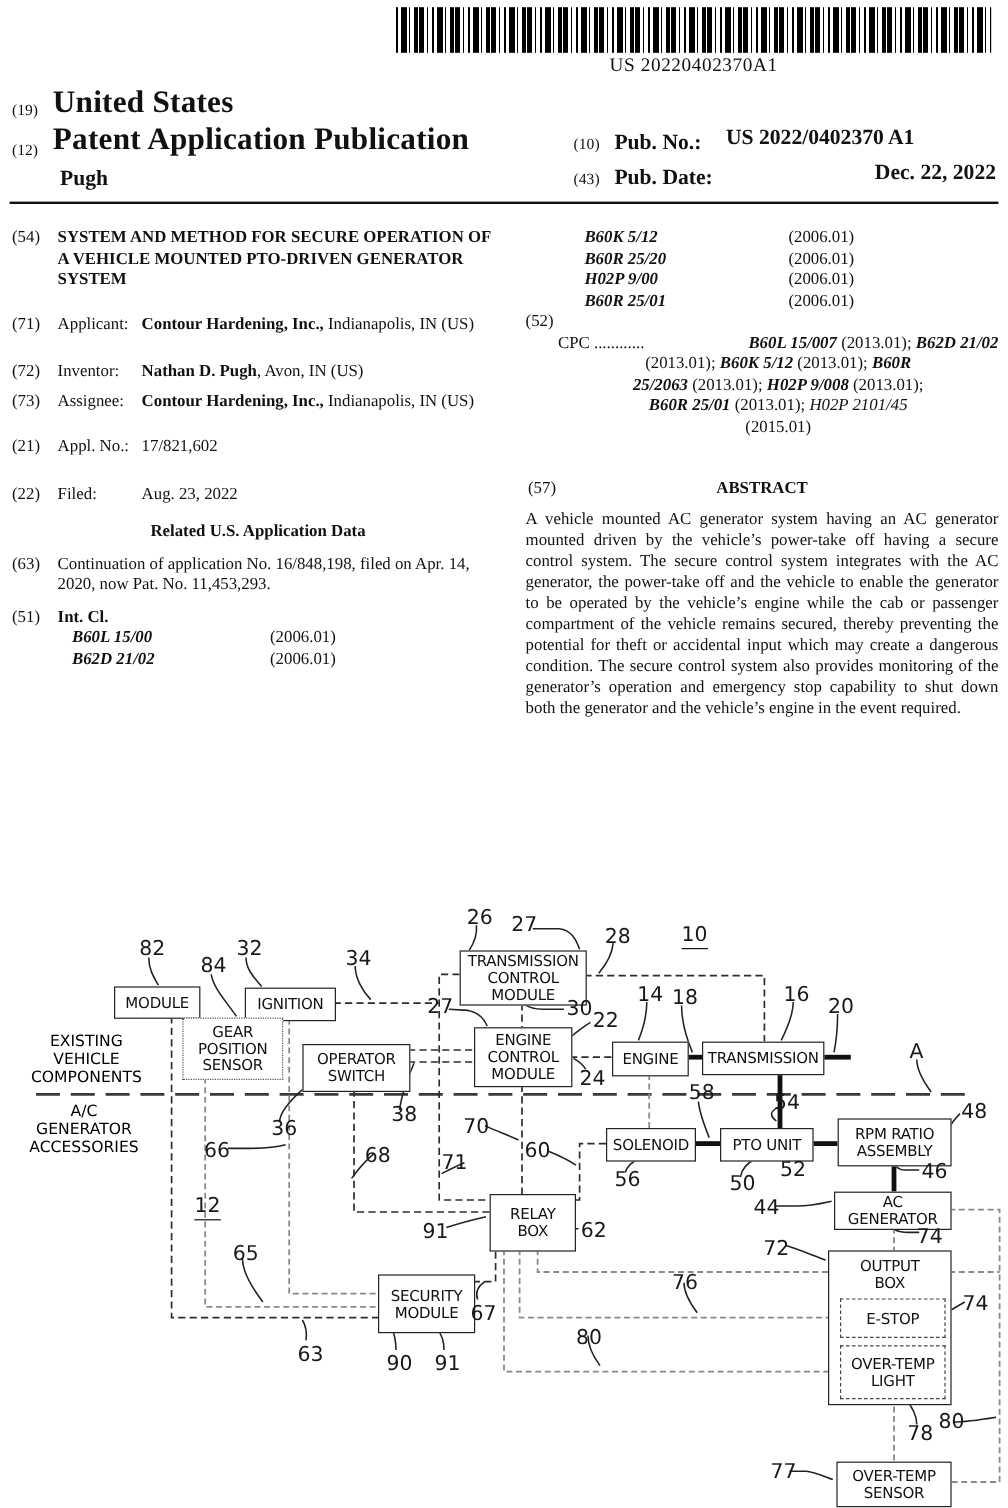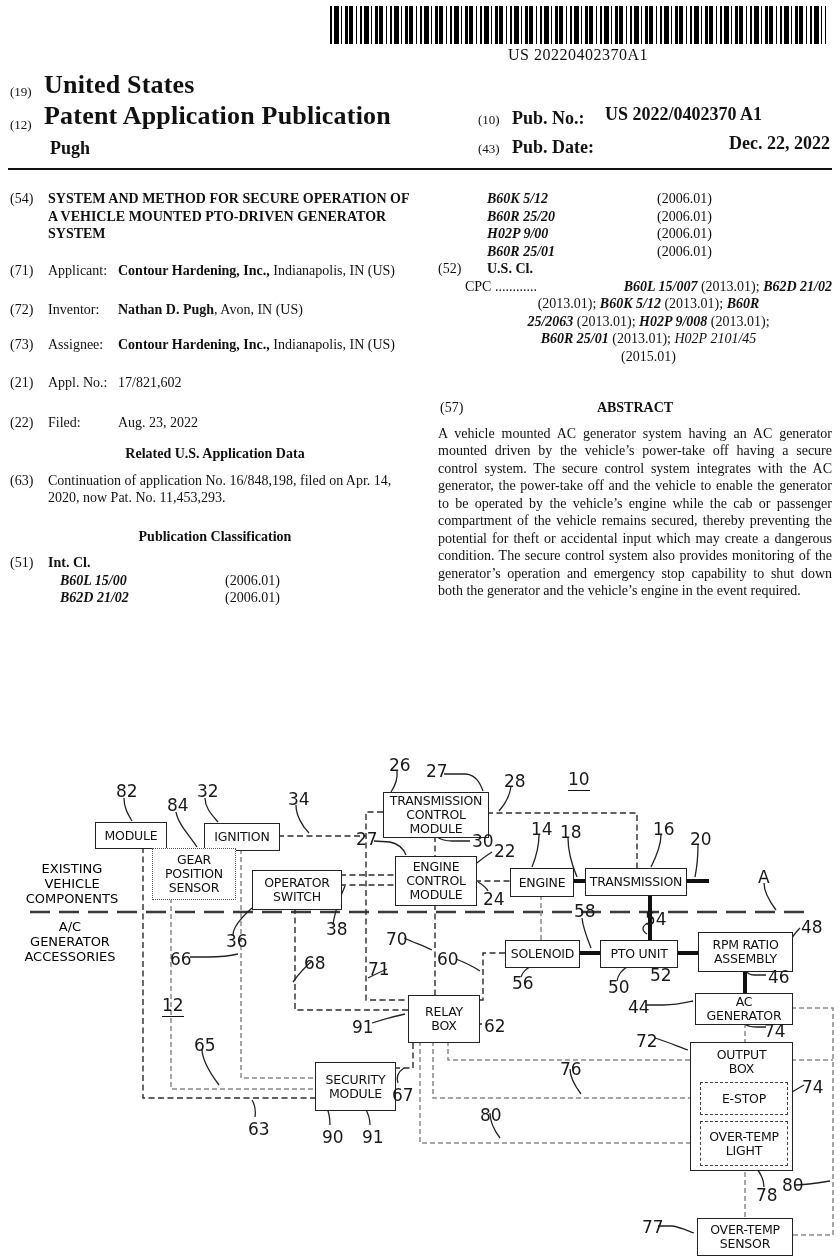--- a/index.html
+++ b/index.html
@@ -88,41 +88,40 @@
     <div class="brow" style="margin-top:19px">
       <span class="bnum">(71)</span>
       <span>Applicant:</span>
       <span><span style="font-weight: bold;">Contour Hardening, Inc.,</span><span> Indianapolis, IN (US)</span></span>
     </div>
     <div class="brow" style="margin-top:22px">
       <span class="bnum">(72)</span>
       <span>Inventor:</span>
       <span><span style="font-weight: bold;">Nathan D. Pugh</span><span>, Avon, IN (US)</span></span>
     </div>
-    <div class="brow" style="margin-top:17px">
+    <div class="brow" style="margin-top:7px">
       <span class="bnum">(73)</span>
       <span>Assignee:</span>
       <span><span style="font-weight: bold;">Contour Hardening, Inc.,</span><span> Indianapolis, IN (US)</span></span>
     </div>
     <div class="brow" style="margin-top:21px">
       <span class="bnum">(21)</span>
       <span>Appl. No.:</span>
       <span><span style="font-weight: normal;">17/821,602</span></span>
     </div>
     <div class="brow" style="margin-top:22px">
       <span class="bnum">(22)</span>
       <span>Filed:</span>
       <span><span style="font-weight: normal;">Aug. 23, 2022</span></span>
     </div>
     <div class="ctr" style="margin-top:14px">Related U.S. Application Data</div>
     <div class="brow2" style="margin-top:9px">
       <span class="bnum">(63)</span>
       <span>Continuation of application No. 16/848,198, filed on Apr. 14, 2020, now Pat. No. 11,453,293.</span>
     </div>
-    <div class="ctr" style="margin-top:21px">Publication Classification</div>
     <div class="brow2" style="margin-top:9px">
       <span class="bnum">(51)</span>
       <span class="b">Int. Cl.</span>
     </div>
     <div class="iclrow">
       <span></span>
       <span class="code">B60L 15/00</span>
       <span>(2006.01)</span>
     </div>
     <div class="iclrow">
@@ -148,21 +147,20 @@
       <span class="code">H02P 9/00</span>
       <span>(2006.01)</span>
     </div>
     <div class="iclrow-r">
       <span></span>
       <span class="code">B60R 25/01</span>
       <span>(2006.01)</span>
     </div>
     <div class="uscl">
       <span class="bnum">(52)</span>
-      <span class="b">U.S. Cl.</span>
     </div>
     <div class="cpc">
       <div class="cpc-l1">
         <span>CPC ............</span>
         <span><span style="font-weight: bold; font-style: italic;">B60L 15/007</span><span> (2013.01); </span><span style="font-weight: bold; font-style: italic;">B62D 21/02</span></span>
       </div>
       <div class="cpc-r"><span>(2013.01); </span><span style="font-weight: bold; font-style: italic;">B60K 5/12</span><span> (2013.01); </span><span style="font-weight: bold; font-style: italic;">B60R</span></div>
       <div class="cpc-r"><span style="font-weight: bold; font-style: italic;">25/2063</span><span> (2013.01); </span><span style="font-weight: bold; font-style: italic;">H02P 9/008</span><span> (2013.01);</span></div>
       <div class="cpc-r"><span style="font-weight: bold; font-style: italic;">B60R 25/01</span><span> (2013.01); </span><span style="font-style: italic;">H02P 2101/45</span></div>
       <div class="cpc-r"><span>(2015.01)</span></div>

